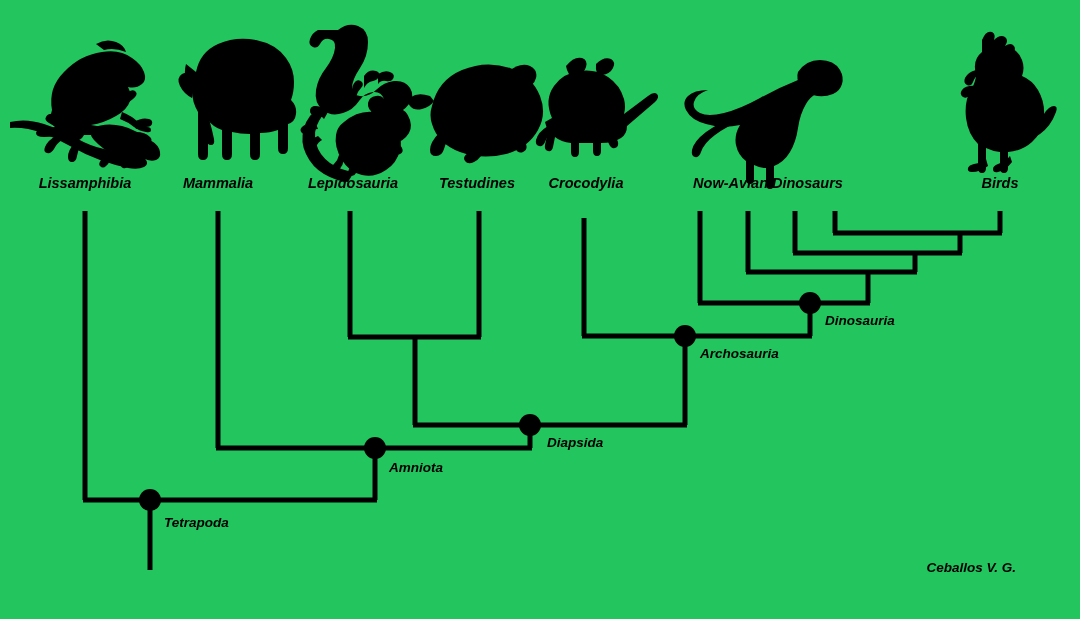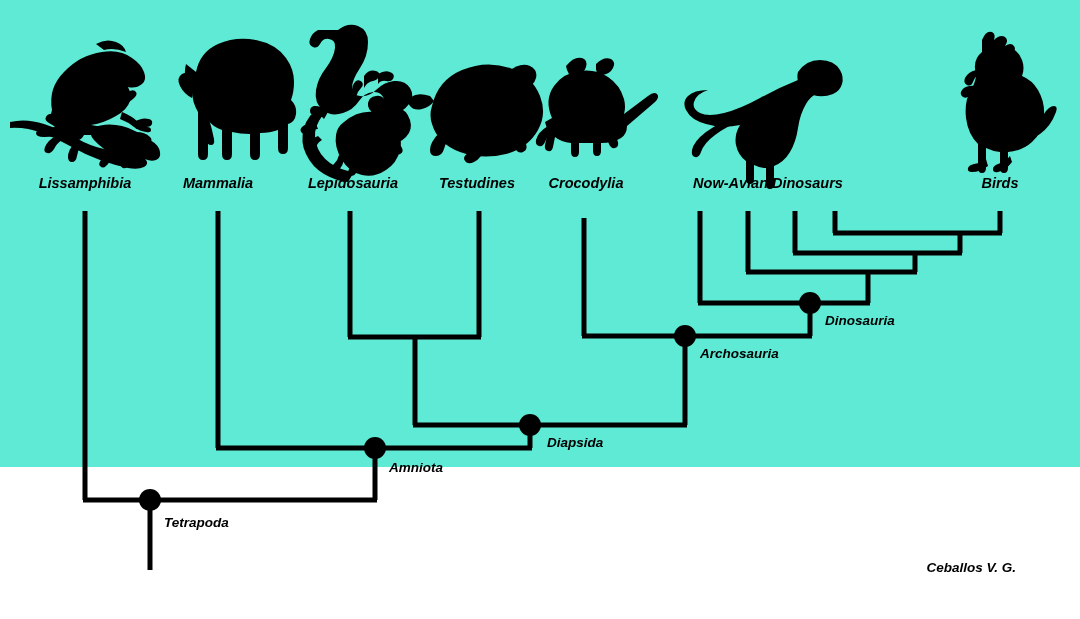--- a/index.html
+++ b/index.html
@@ -11,22 +11,22 @@
   body {
     font-family: "Liberation Sans", sans-serif;
     width: 1080px;
     height: 619px;
     overflow: hidden;
     position: relative;
   }
   #figure {
     position: relative;
     width: 1080px;
-    height: 467px;
-    background: #5eead4;
+    height: 619px;
+    background: #22c55e;
   }
   #tree-svg {
     position: absolute;
     left: 0;
     top: 0;
     width: 1080px;
     height: 619px;
     display: block;
   }
   .tip-label,

